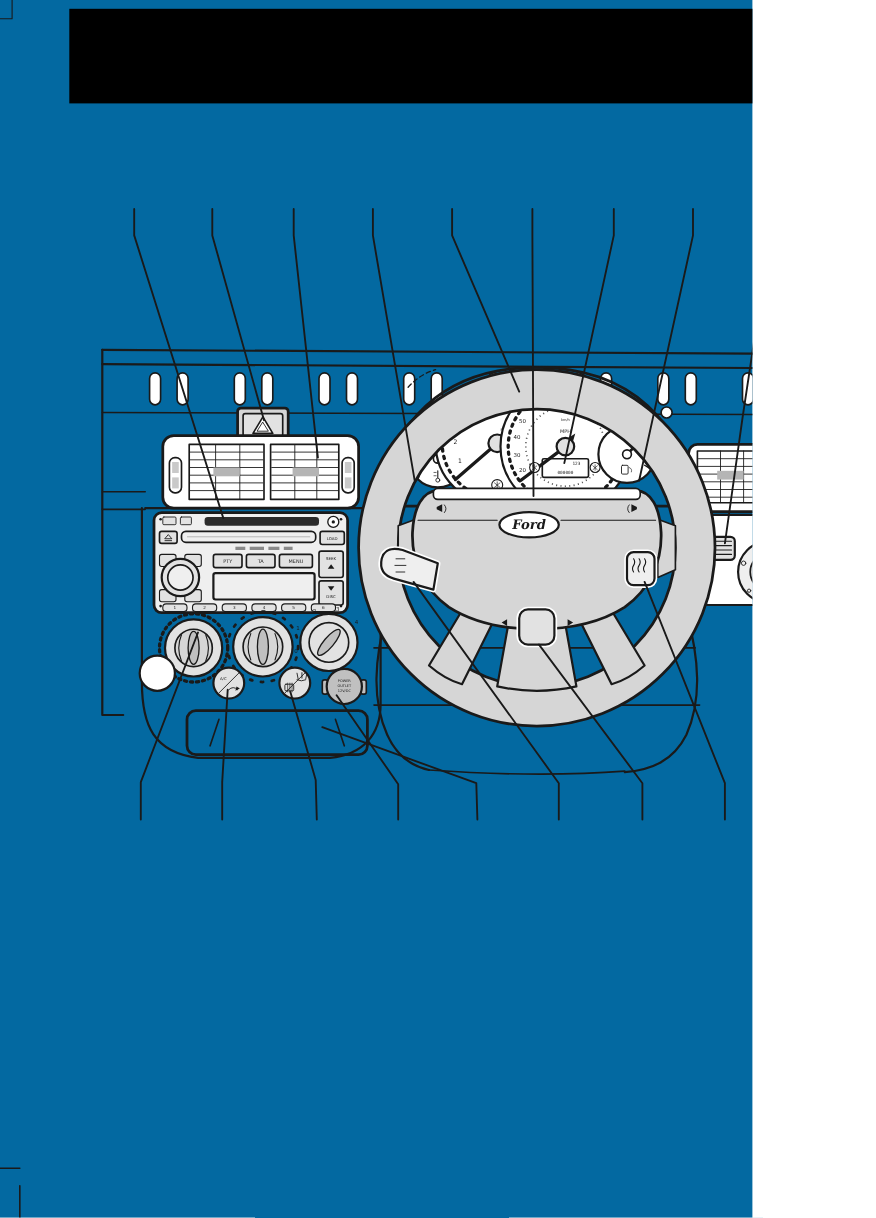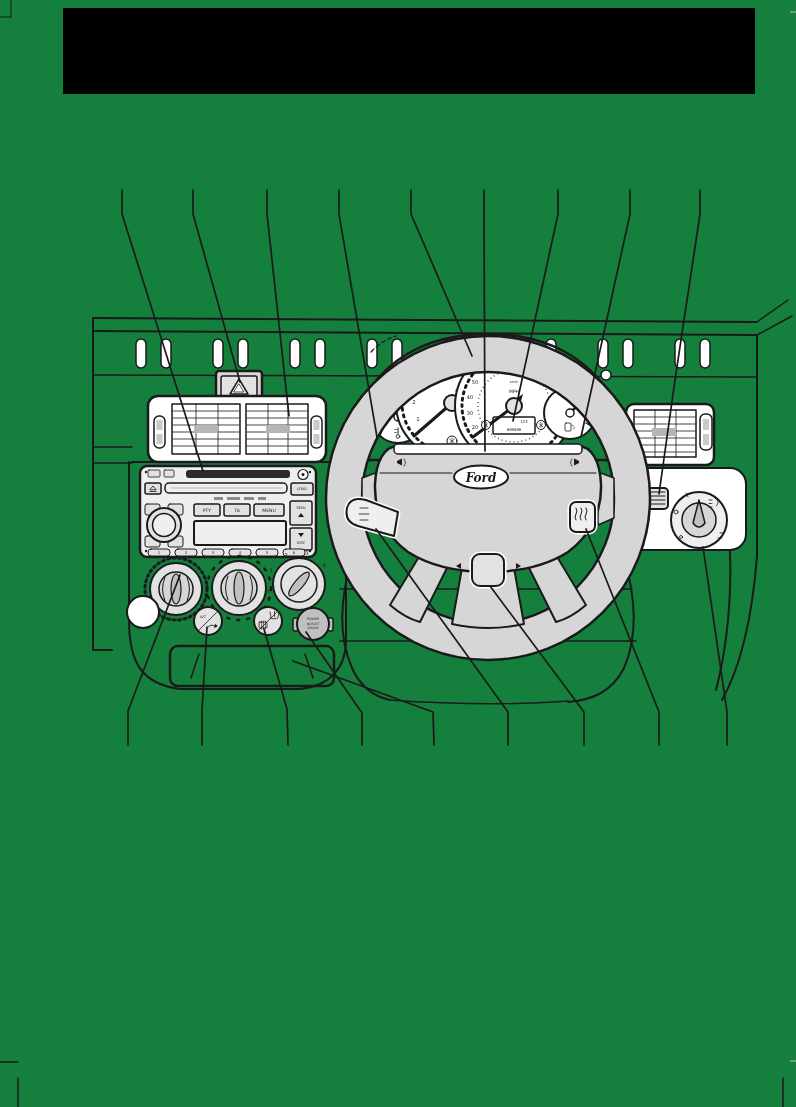--- a/index.html
+++ b/index.html
@@ -1,16 +1,16 @@
 <!DOCTYPE html>
 <html><head>
 <meta charset="utf-8">
 <style>
   html,body{margin:0;padding:0;background:#fff;}
-  .page{position:relative;width:796px;height:1107px;background:#15803d;overflow:hidden;
+  .page{position:relative;width:684px;height:1107px;background:#0369a1;overflow:hidden;
         font-family:"DejaVu Sans",sans-serif;}
   .banner{position:absolute;left:63px;top:8px;width:692px;height:86px;background:#000;}
   svg{position:absolute;left:0;top:0;}
   svg text{font-family:"DejaVu Sans",sans-serif;fill:#1a1a1a;text-anchor:middle;dominant-baseline:middle;}
   .t30{font-size:3.2px}.t35{font-size:3.6px}.t38{font-size:3.8px}.t40{font-size:4px}
   .t45{font-size:4.5px}.t50{font-size:5px}.t55{font-size:5.5px}
   .mono{font-family:"DejaVu Sans Mono",monospace}
   .ford{font-family:"DejaVu Serif",serif;font-style:italic;font-weight:bold;font-size:12px}
   .k{stroke:#1a1a1a;stroke-linecap:round;stroke-linejoin:round;fill:none}
   .w06{stroke-width:.6}.w08{stroke-width:.8}.w1{stroke-width:1}.w12{stroke-width:1.2}

